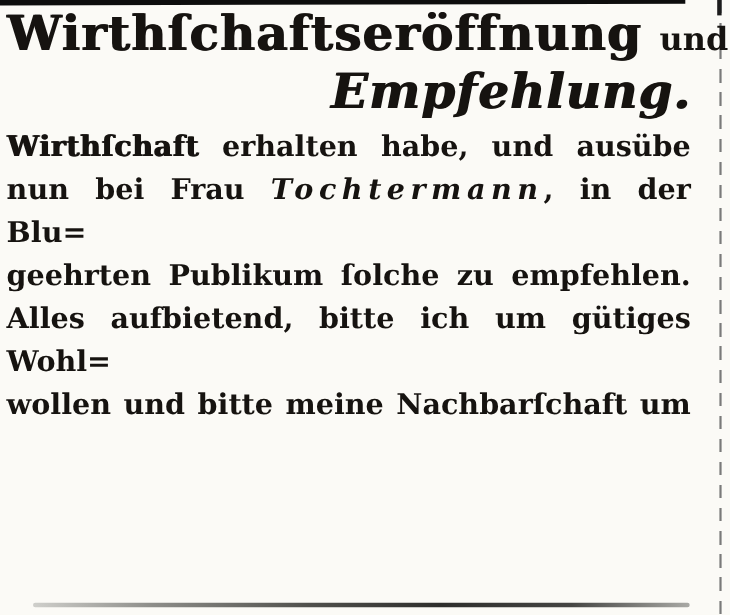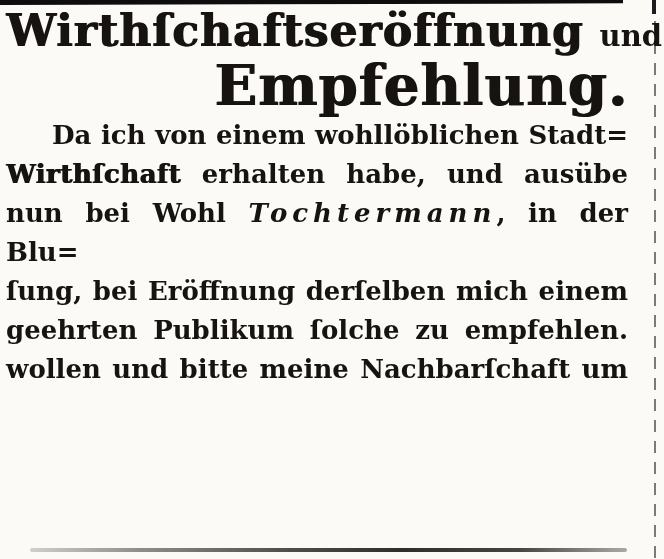--- a/index.html
+++ b/index.html
@@ -45,23 +45,24 @@
     font-size: 44px; line-height: 49px; font-weight: bold;
     letter-spacing: 1px;
     text-shadow: 1.2px 0 0 currentColor; 
     white-space: nowrap;
   }
   .headline-conj {
     font-size: 29px; font-weight: bold;
     letter-spacing: 0; text-shadow: none;
   }
   .headline-line2 {
-    font-size: 56px; line-height: 48px; font-weight: bold;
+    font-size: 44px; line-height: 48px; font-weight: bold;
     letter-spacing: 1px;
     text-shadow: 1.2px 0 0 currentColor;
+    font-style: italic;
   }
 
   .body-text { margin-top: 7px; }
   .bline {
     width: 622px;
     font-size: 26px; line-height: 39px; font-weight: bold;
     text-align: justify;
     text-align-last: justify;
   }
   .indent-spacer { display: inline-block; width: 46px; }
@@ -78,24 +79,23 @@
 
 <div class="ad">
 
   <div class="headline">
     <div class="headline-line1"><span>Wirthſchaftseröffnung</span>
       <span class="headline-conj">und</span></div>
     <div class="headline-line2">Empfehlung.</div>
   </div>
 
   <div class="body-text">
-    <div class="bline"><span class="indent-spacer"></span><span>Da ich von einem wohllöblichen Stadt=</span></div>
     <div class="bline"><span class="emph">Wirthſchaft</span>
       <span>erhalten habe, und ausübe</span></div>
-    <div class="bline"><span>nun bei Wohl</span>
+    <div class="bline"><span>nun bei Frau</span>
       <span class="sperr">Tochtermann</span><span>, in der Blu=</span></div>
-    <div class="bline">ſung, bei Eröffnung derſelben mich einem</div>
     <div class="bline">geehrten Publikum ſolche zu empfehlen.</div>
+    <div class="bline">Alles aufbietend, bitte ich um gütiges Wohl=</div>
     <div class="bline">wollen und bitte meine Nachbarſchaft um</div>
 
   </div>
 
 </div>
 
 </body></html>

